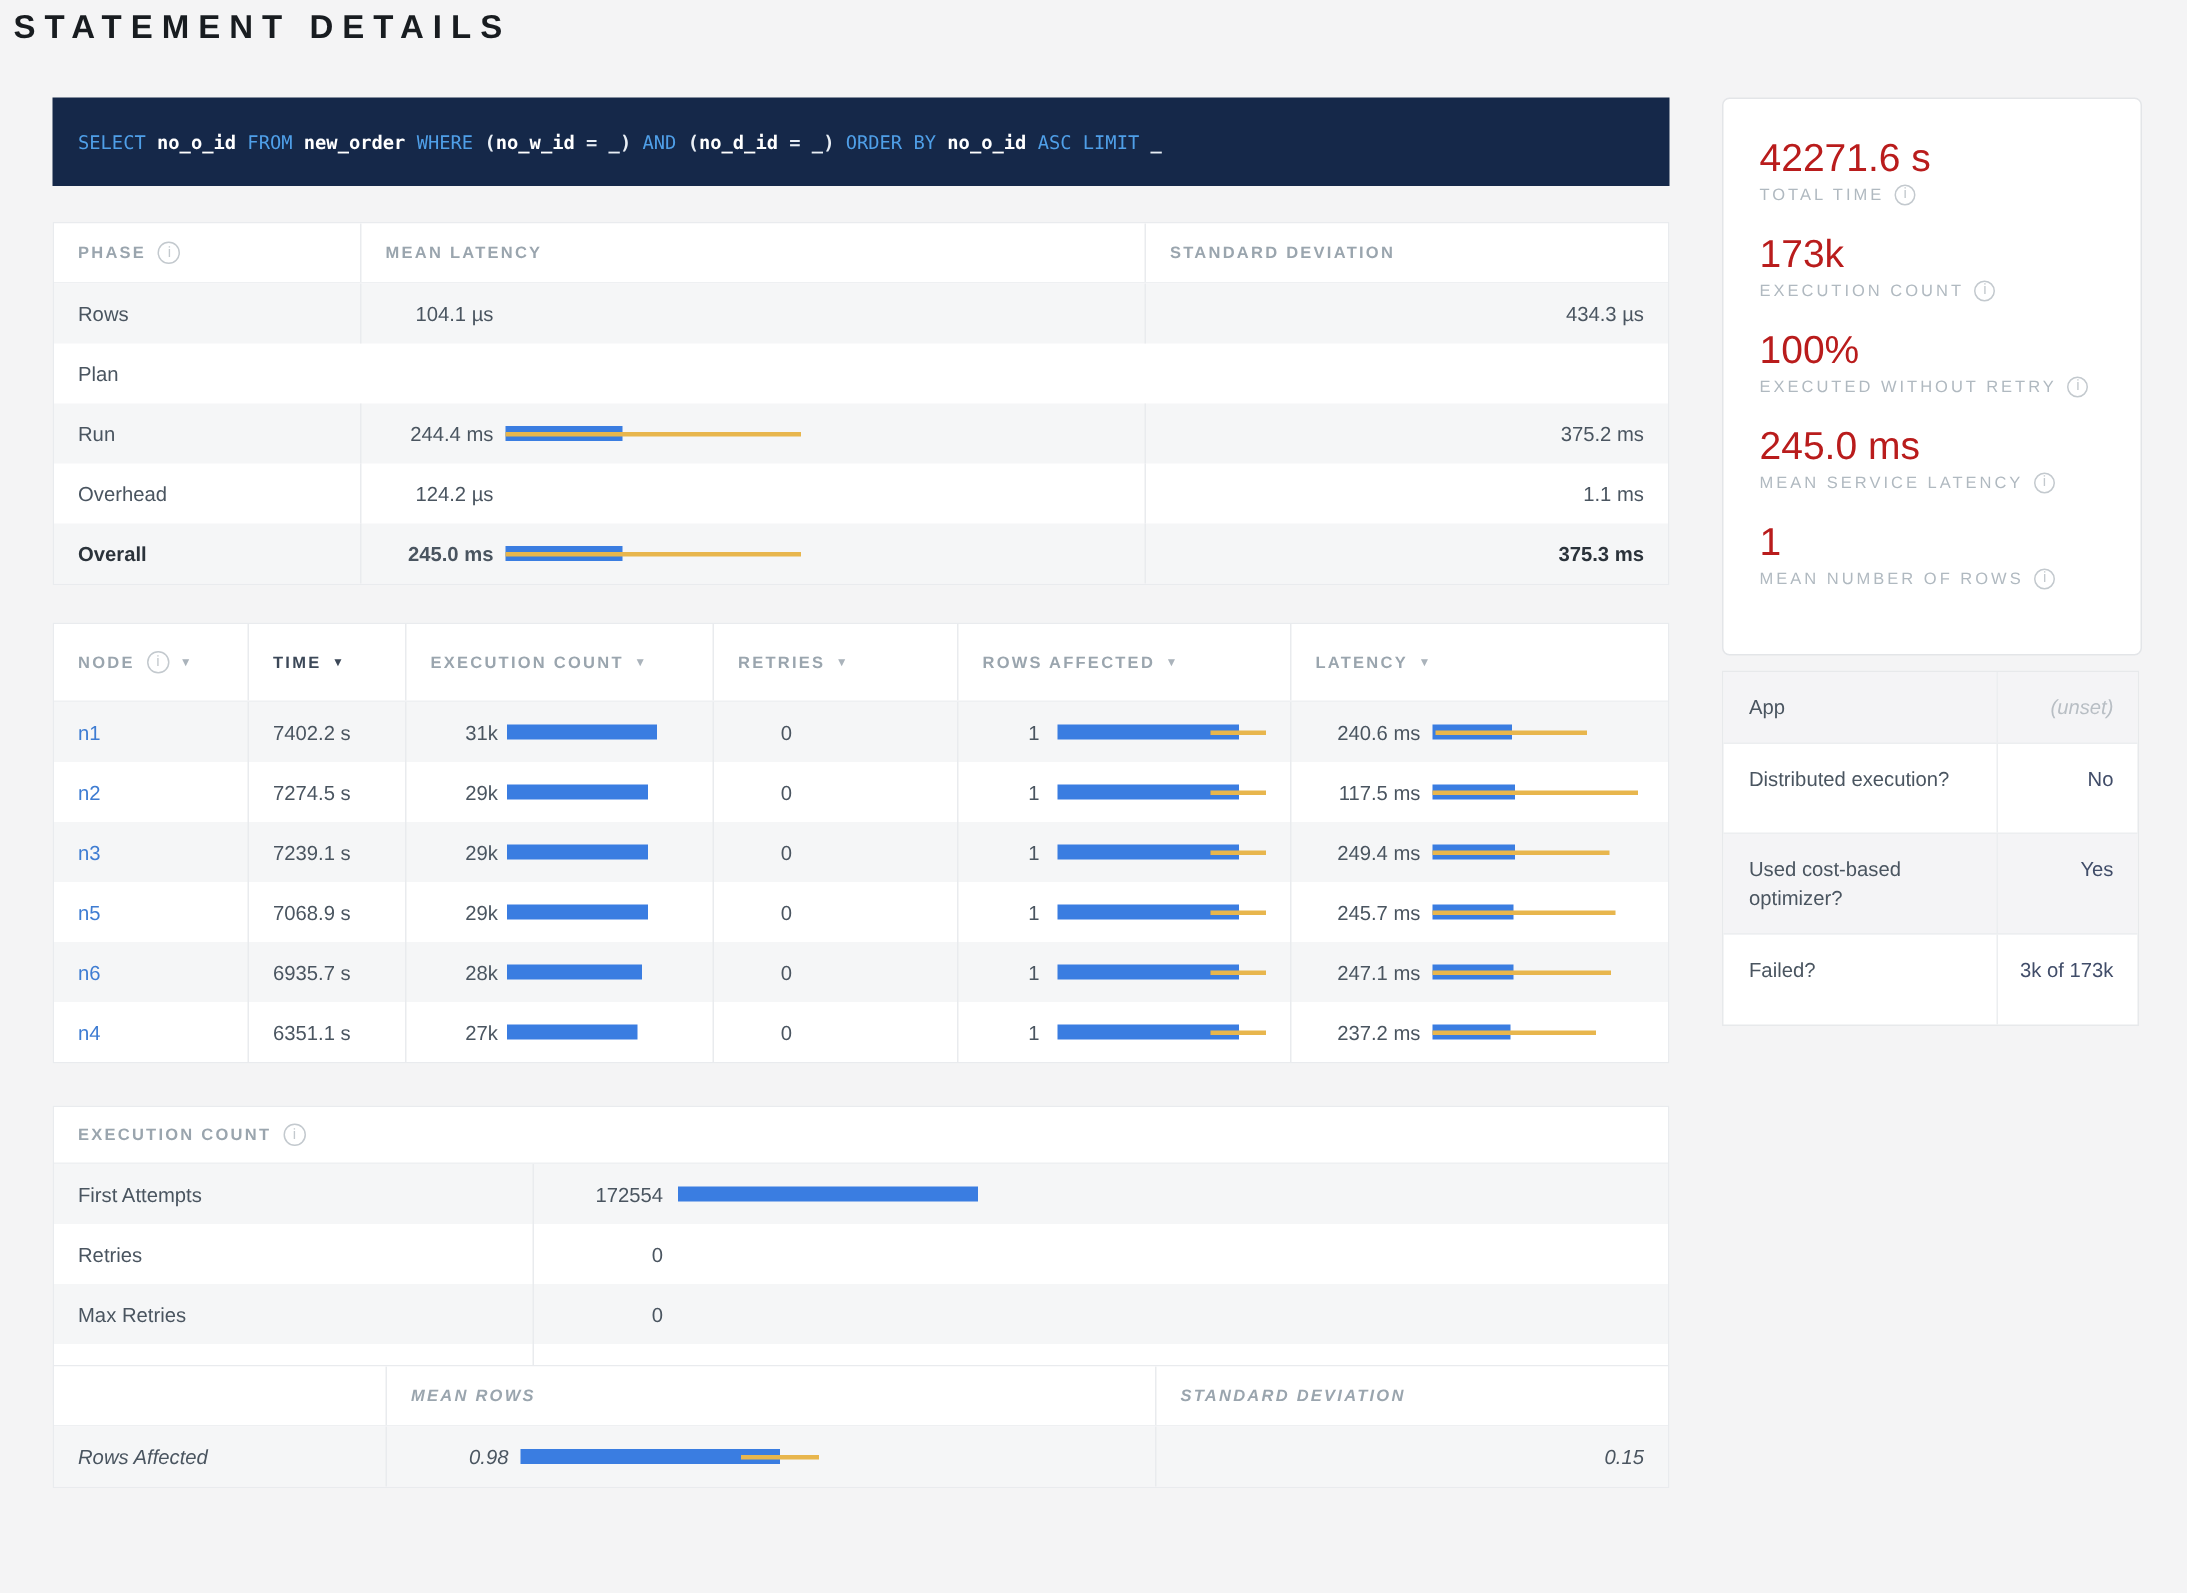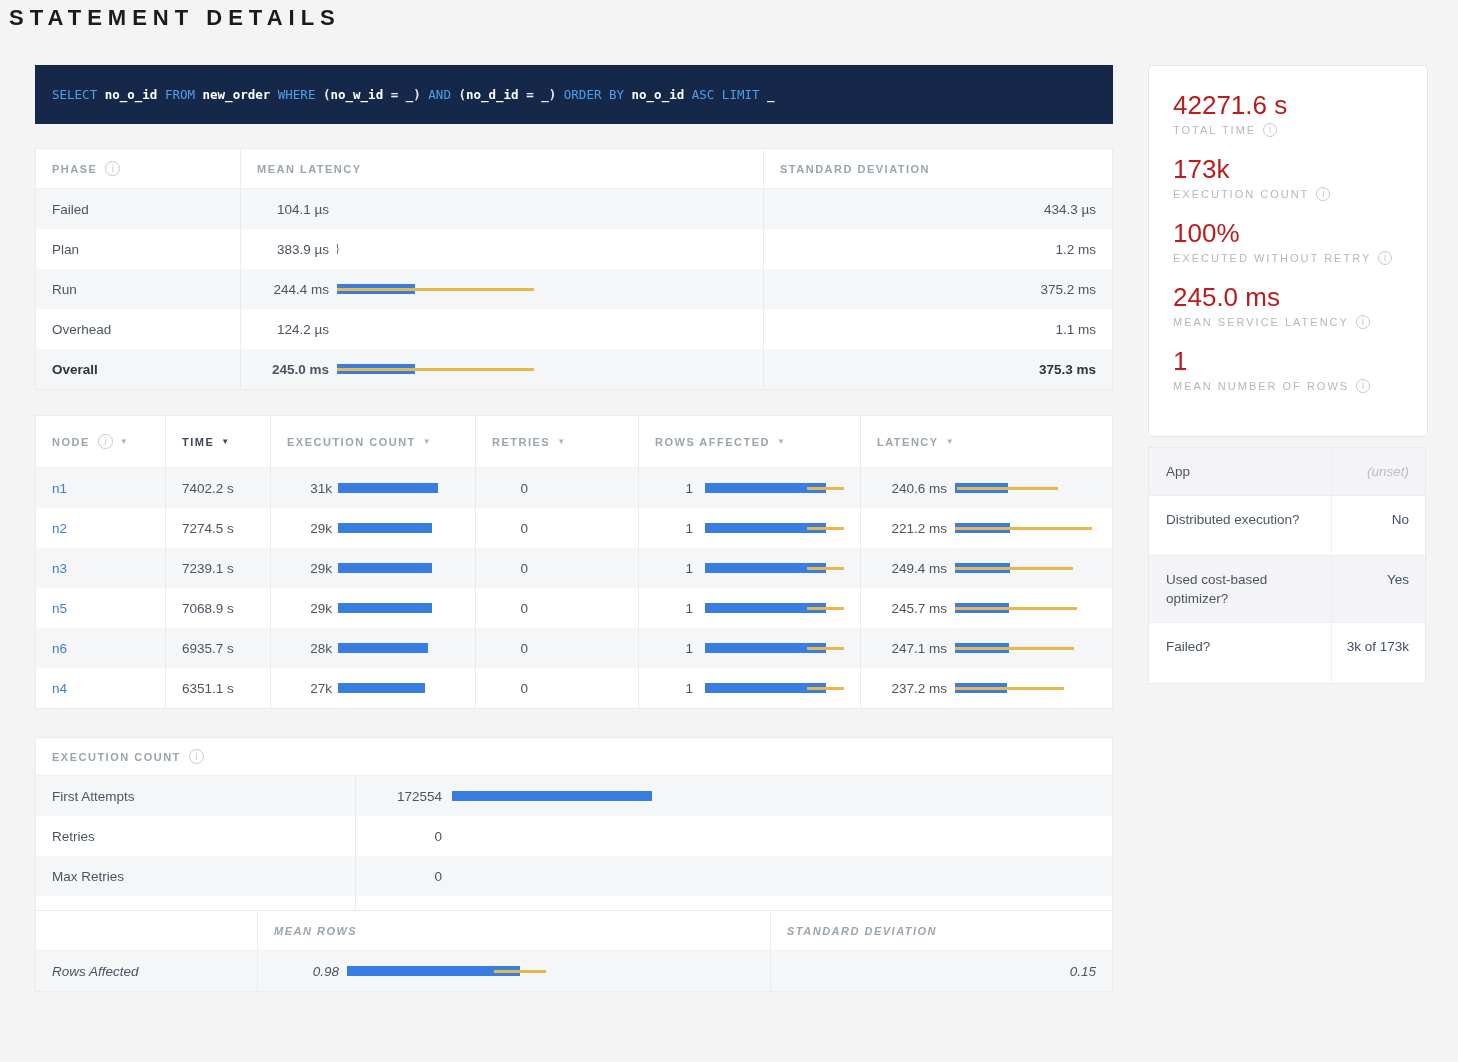--- a/index.html
+++ b/index.html
@@ -88,39 +88,30 @@
       </div>
     <div class="cell hcell c2">
         <span>MEAN LATENCY</span>
       </div>
     <div class="cell hcell c3">
         <span>STANDARD DEVIATION</span>
       </div>
   </div>
   <div id="phase-body">
       <div class="trow">
-        <div class="cell c1">Failed</div>
+        <div class="cell c1">Rows</div>
         <div class="cell c2">
           <span class="num" style="width: 72px;">104.1 µs</span>
           <span style="width: 8px;"></span>
           <div class="bar-wrap"></div>
         </div>
         <div class="cell c3 right">434.3 µs</div>
       </div>
       <div class="trow">
         <div class="cell c1">Plan</div>
-        <div class="cell c2">
-          <span class="num" style="width: 72px;">383.9 µs</span>
-          <span style="width: 8px;"></span>
-          <div class="bar-wrap">
-            <div class="bar-blue" style="width: 0.12px;"></div>
-            <div class="bar-std" style="left: 0px; width: 2px;"></div>
-          </div>
-        </div>
-        <div class="cell c3 right">1.2 ms</div>
       </div>
       <div class="trow">
         <div class="cell c1">Run</div>
         <div class="cell c2">
           <span class="num" style="width: 72px;">244.4 ms</span>
           <span style="width: 8px;"></span>
           <div class="bar-wrap">
             <div class="bar-blue" style="width: 77.62px;"></div>
             <div class="bar-std" style="left: 0px; width: 196.78px;"></div>
           </div>
@@ -229,21 +220,21 @@
         </div>
         <div class="cell c5">
           <span class="num" style="width: 38px;">1</span>
           <span style="width: 12px;"></span>
           <div class="bar-wrap">
             <div class="bar-blue" style="width: 120.54px;"></div>
             <div class="bar-std" style="left: 102.09px; width: 36.9px;"></div>
           </div>
         </div>
         <div class="cell c6">
-          <span class="num" style="width: 70px;">221.2 ms</span>
+          <span class="num" style="width: 70px;">117.5 ms</span>
           <span style="width: 8px;"></span>
           <div class="bar-wrap">
             <div class="bar-blue" style="width: 54.75px;"></div>
             <div class="bar-std" style="left: 0px; width: 137px;"></div>
           </div>
         </div>
       </div>
       <div class="trow">
         <div class="cell c1">
           <a class="node-link" href="#">n3</a>

